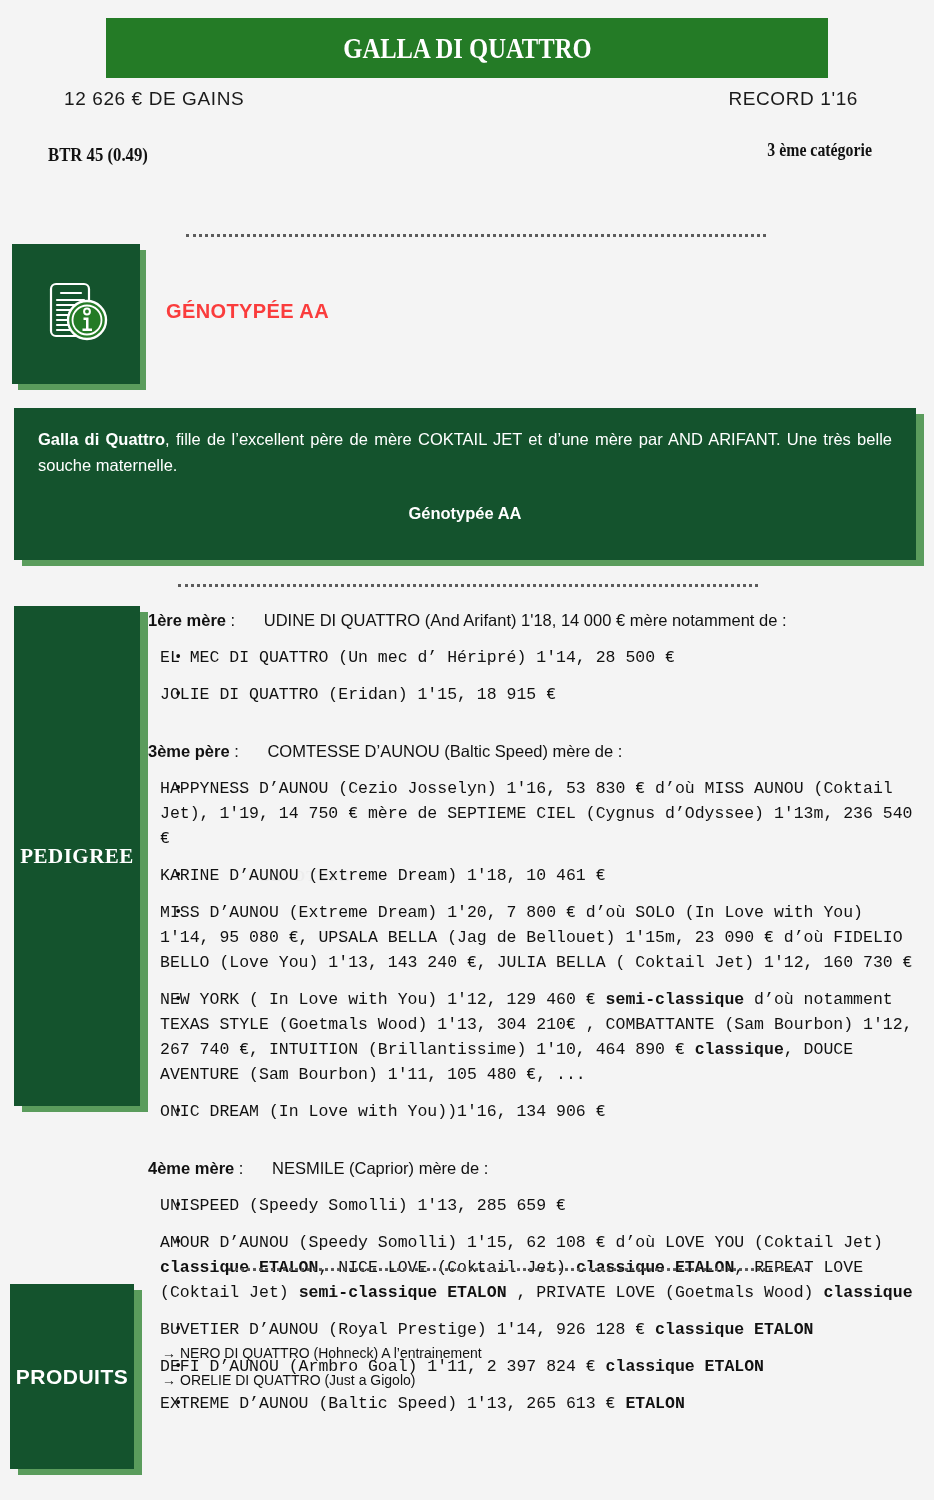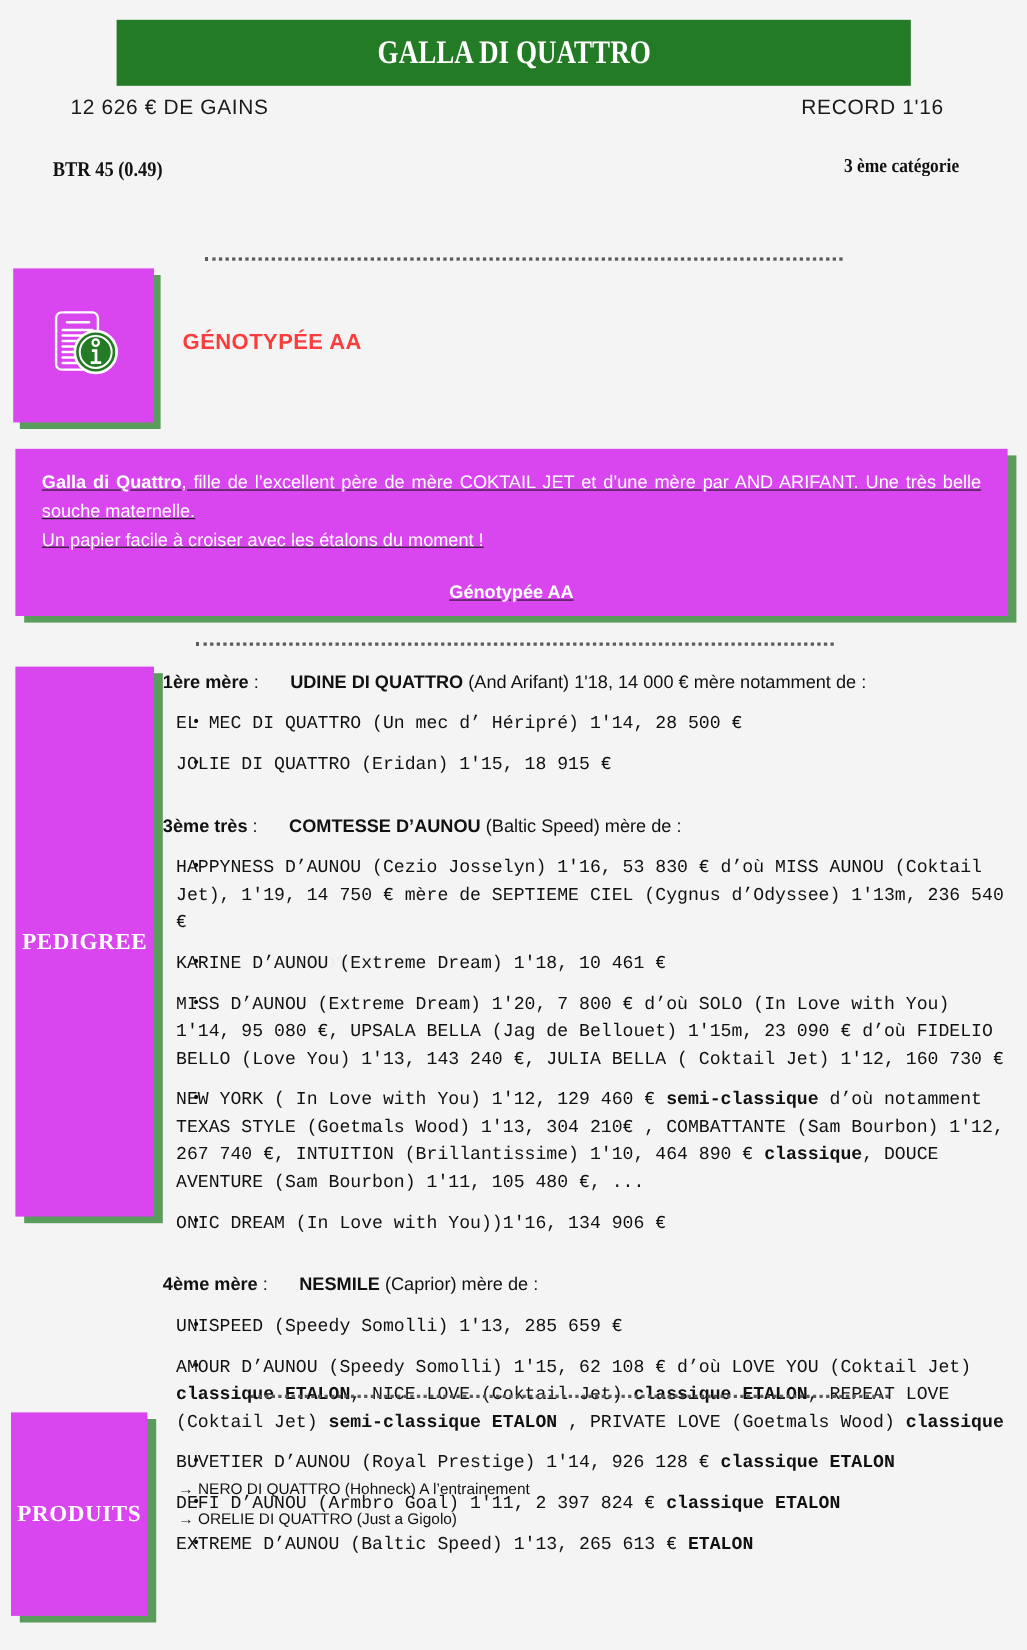--- a/index.html
+++ b/index.html
@@ -93,22 +93,21 @@
   .sep-2 { left: 178px; top: 584px; width: 580px; }
   .sep-3 { left: 228px; top: 1268px; width: 580px; }
 
   
   .block-shade {
     position: absolute;
     background: #5a9c5c;
   }
   .block-main {
     position: absolute;
-    background: #d946ef;
-    text-decoration: underline;
+    background: #14532d;
   }
 
   
   .geno-shade { left: 18px; top: 250px; width: 128px; height: 140px; }
   .geno-box   { left: 12px; top: 244px; width: 128px; height: 140px;
                 display:flex; align-items:center; justify-content:center; }
   .geno-label {
     position: absolute;
     left: 166px;
     top: 300px;
@@ -163,21 +162,21 @@
   .prod-box   { left: 10px; top: 1284px; width: 124px; height: 185px; }
   .prod-label {
     position: absolute;
     left: 10px;
     top: 1284px;
     width: 124px;
     height: 185px;
     display: flex;
     align-items: center;
     justify-content: center;
-    font-family: Liberation Serif, serif;
+    font-family: Liberation Sans, sans-serif;
     font-weight: bold;
     font-size: 21px;
     color: #ffffff;
     letter-spacing: 0.5px;
   }
 
   
   .ped-body {
     position: absolute;
     left: 148px;
@@ -186,21 +185,21 @@
     font-size: 16.5px;
     line-height: 25px;
     color: #111;
   }
   .gen-head {
     margin: 0 0 0 0;
     font-size: 16.5px;
     line-height: 25px;
   }
   .gen-head .lbl { font-weight: bold; }
-  .gen-head .nm  { font-weight: bold; padding-left: 24px; }
+  .gen-head .nm  { font-weight: normal; padding-left: 24px; }
   .ped-body ul {
     list-style: none;
     margin: 0 0 0 0;
     padding: 0;
   }
   .ped-body li {
     position: relative;
     margin: 12px;
     line-height: 25px;
     font-family: Liberation Mono, monospace;
@@ -274,21 +273,20 @@
       <circle cx="48" cy="36.5" r="2.9" fill="none" stroke="#ffffff" stroke-width="2"></circle>
       <path d="M44.5 42.5 h5 v11 h3.5 v2.5 h-9.5 v-2.5 h3.5 v-8.5 h-2.5 z" fill="#ffffff"></path>
     </svg>
   </span>
 </div>
 <div class="geno-label">GÉNOTYPÉE AA</div>
 
 <div class="block-shade desc-shade"></div>
 <div class="block-main desc-box">
   <p class="desc-p"><b>Galla di Quattro</b><span>, fille de l’excellent père de mère COKTAIL JET et d’une mère par AND ARIFANT. Une très belle souche maternelle.</span></p>
-  <p class="desc-p nojust">Un papier facile à croiser avec les étalons du moment !</p>
   <div class="desc-geno">Génotypée AA</div>
 </div>
 
 <div class="dotted-sep sep-2"></div>
 
 <div class="block-shade ped-shade"></div>
 <div class="block-main ped-box"></div>
 <div class="ped-label">PEDIGREE</div>
 
 <div class="watermark">GENOTYPE</div>
@@ -299,21 +297,21 @@
     <span class="lbl">1ère mère</span><span> : </span><span class="nm">UDINE DI QUATTRO</span><span> (And Arifant) 1'18, 14 000 € mère notamment de :</span>
   </p>
   <ul>
     <li>EL MEC DI QUATTRO (Un mec d’ Héripré) 1'14, 28 500 €</li>
     <li>JOLIE DI QUATTRO (Eridan) 1'15, 18 915 €</li>
   </ul>
 
   <div class="gap"></div>
 
   <p class="gen-head">
-    <span class="lbl">3ème très</span><span> : </span><span class="nm">COMTESSE D’AUNOU</span><span> (Baltic Speed) mère de :</span>
+    <span class="lbl">3ème père</span><span> : </span><span class="nm">COMTESSE D’AUNOU</span><span> (Baltic Speed) mère de :</span>
   </p>
   <ul>
     <li>HAPPYNESS D’AUNOU (Cezio Josselyn) 1'16, 53 830 € d’où MISS AUNOU (Coktail Jet), 1'19, 14 750 € mère de SEPTIEME CIEL (Cygnus d’Odyssee) 1'13m, 236 540 €</li>
     <li>KARINE D’AUNOU (Extreme Dream) 1'18, 10 461 €</li>
     <li>MISS D’AUNOU (Extreme Dream) 1'20, 7 800 € d’où SOLO (In Love with You) 1'14, 95 080 €, UPSALA BELLA (Jag de Bellouet) 1'15m, 23 090 € d’où FIDELIO BELLO (Love You) 1'13, 143 240 €, JULIA BELLA ( Coktail Jet) 1'12, 160 730 €</li>
     <li id="gen3-rich"><span>NEW YORK ( In Love with You) 1'12, 129 460 € </span><b>semi-classique</b><span> d’où notamment TEXAS STYLE (Goetmals Wood) 1'13, 304 210€ , COMBATTANTE (Sam Bourbon) 1'12, 267 740 €, INTUITION (Brillantissime) 1'10, 464 890 € </span><b>classique</b><span>,   DOUCE AVENTURE (Sam Bourbon) 1'11, 105 480 €, ...</span></li>
     <li>ONIC DREAM (In Love with You))1'16, 134 906 €</li>
   </ul>
 
   <div class="gap"></div>

